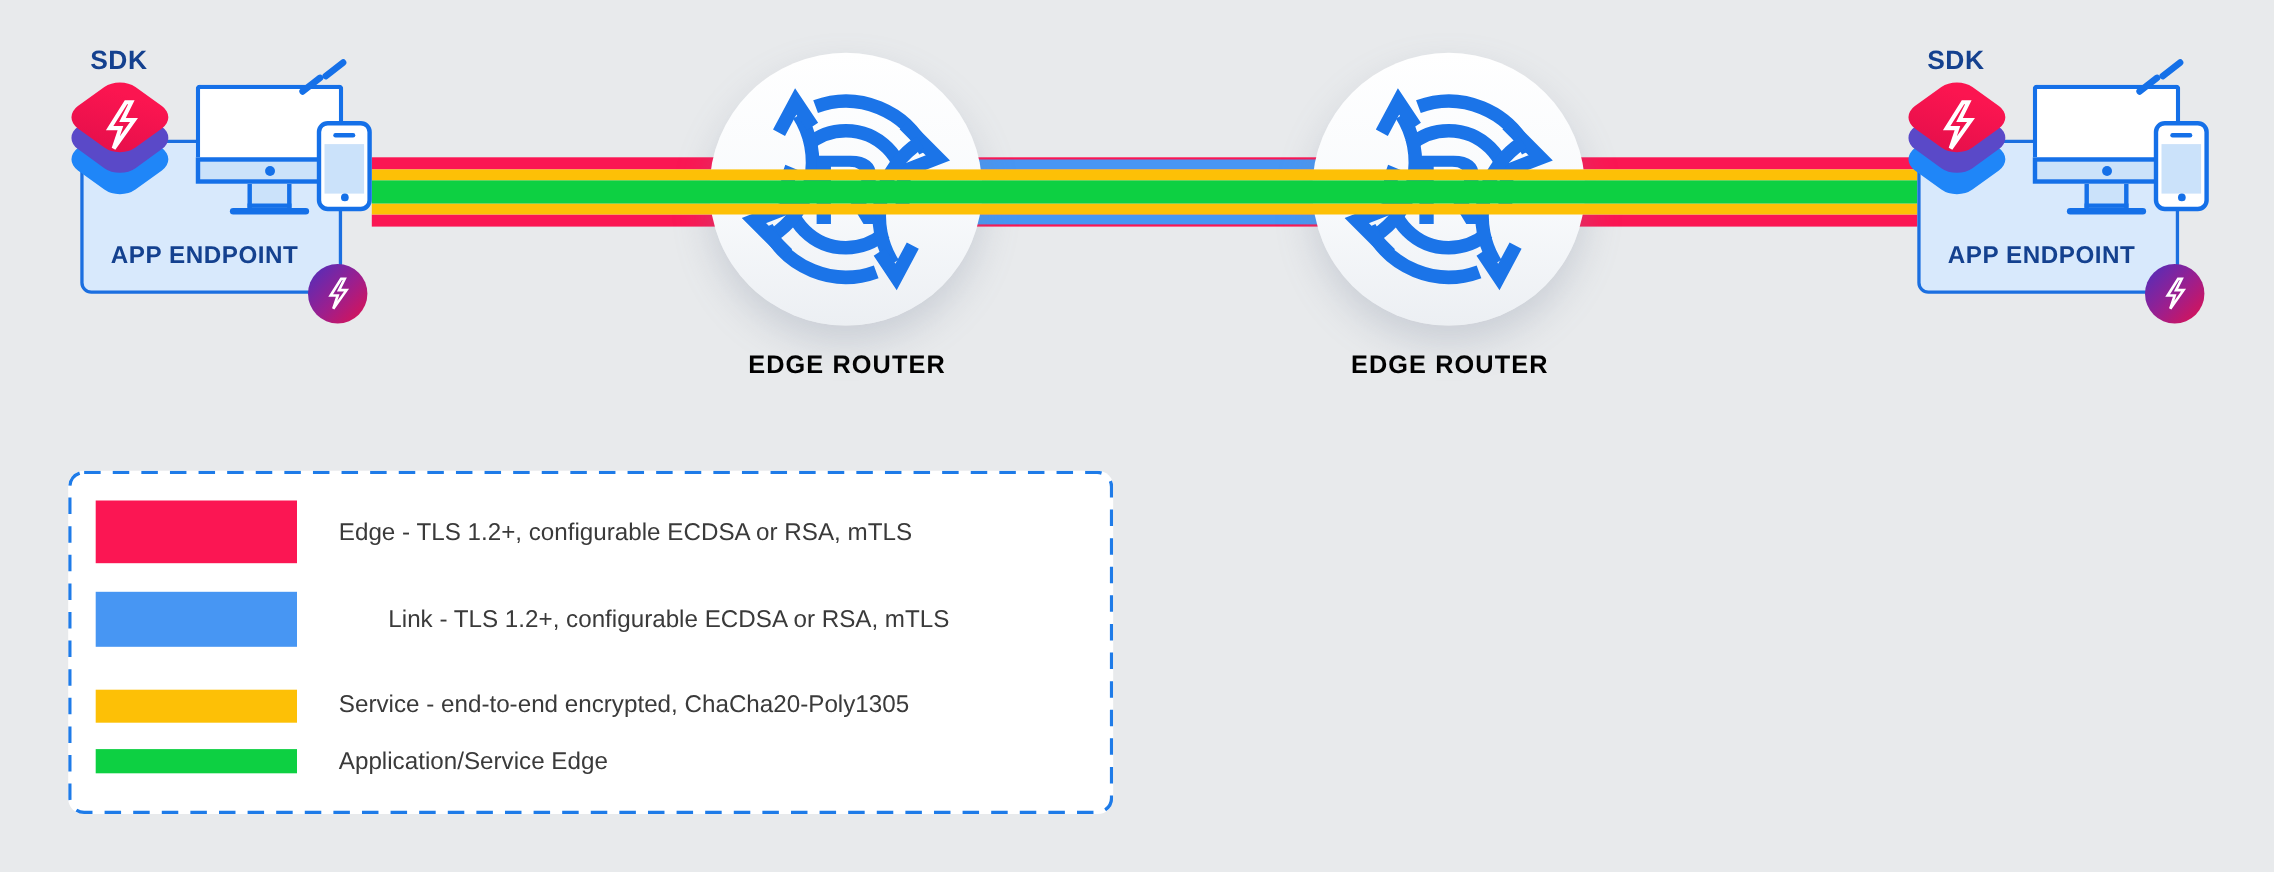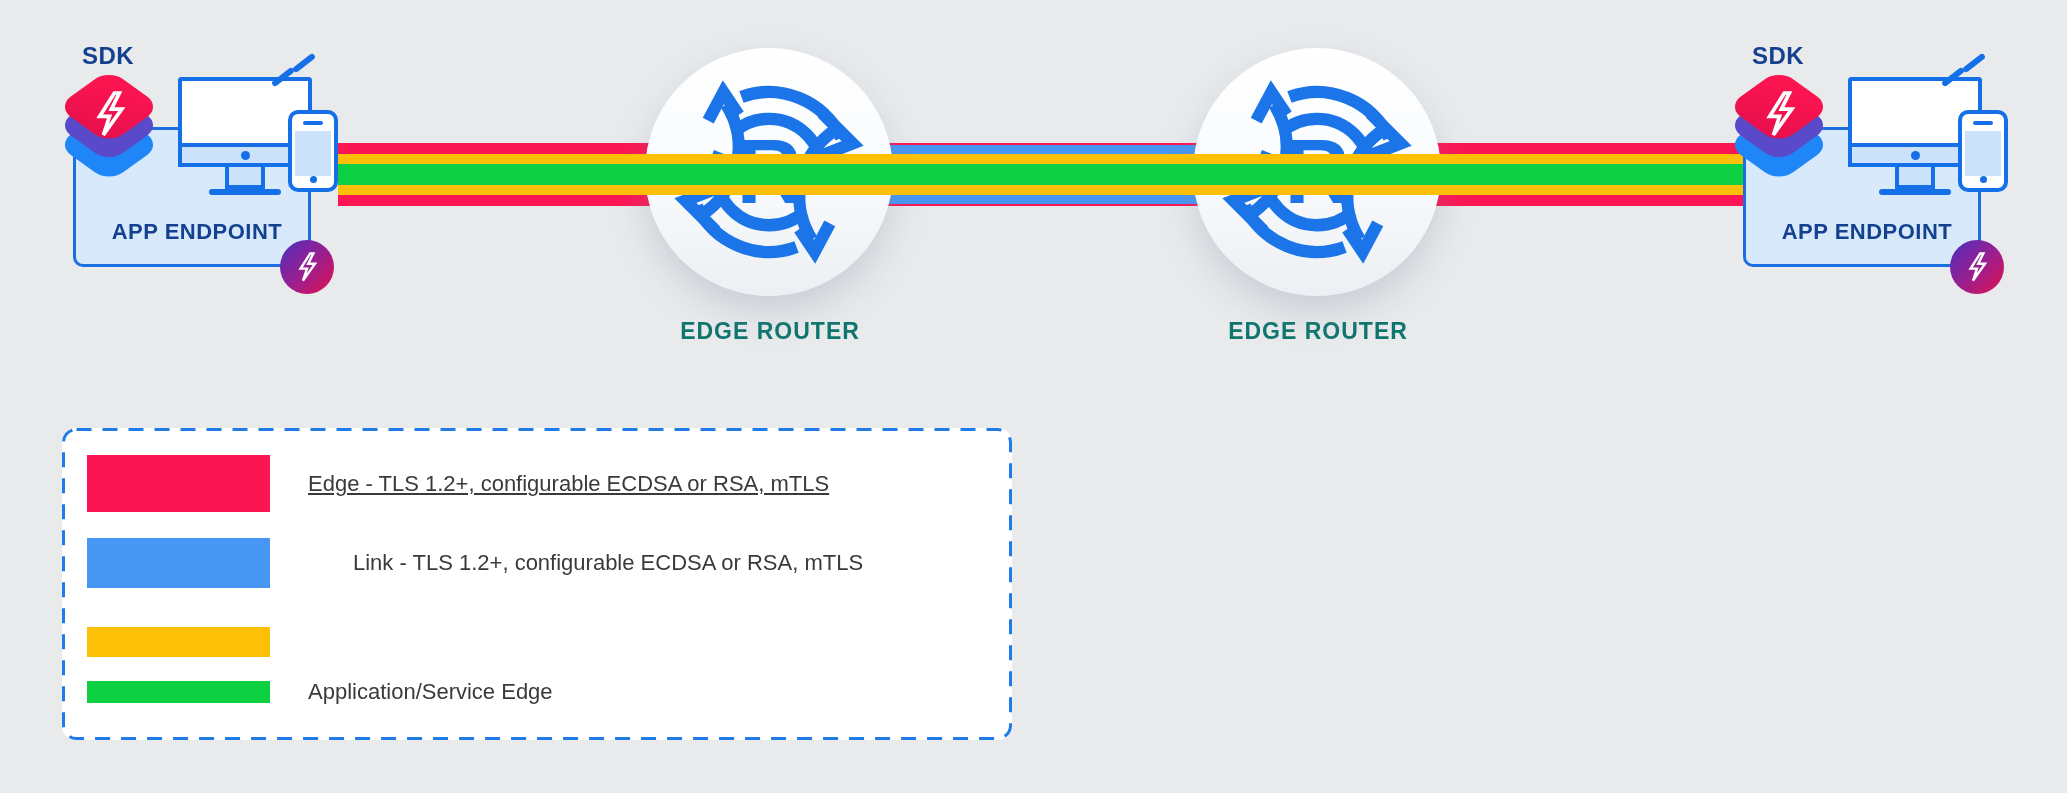--- a/index.html
+++ b/index.html
@@ -22,29 +22,29 @@
   .band.svc-b{left:338px;top:185px;width:1405px;height:10px;}
   .band.data{left:338px;top:164px;width:1405px;height:21px;}
 
   
   .router{position:absolute;top:48px;width:250px;text-align:center;z-index:3;}
   #router-left{left:645px;} #router-right{left:1193px;}
   .router-circle{position:relative;width:248px;height:248px;border-radius:50%;
     background:linear-gradient(180deg,#FFFFFF 0%,#F8FAFC 55%,#ECEFF3 100%);
     box-shadow:0 16px 34px rgba(125,138,158,0.28);}
   .router-icon{position:absolute;left:29px;top:29px;width:190px;height:190px;}
-  .router-label{margin-top:22px;font:700 23px "Liberation Sans",sans-serif;color:#0f766e;letter-spacing:1px;}
+  .router-label{margin-top:22px;font:700 23px "Liberation Sans",sans-serif;color:#000000;letter-spacing:1px;}
 
   
   .ep{position:absolute;top:40px;width:290px;height:270px;z-index:6;}
   #ep-left{left:58px;} #ep-right{left:1728px;}
   .sdk-label{position:absolute;left:24px;top:2px;font:700 24px "Liberation Sans",sans-serif;color:#14418F;letter-spacing:0.5px;}
   .ep-box{position:absolute;left:15px;top:87px;width:238px;height:140px;background:#D8E9FC;
     border:3px solid #1B6FE0;border-radius:10px;}
-  .ep-label{position:absolute;left:20px;top:179px;width:238px;text-align:center;
+  .ep-label{position:absolute;left:9px;top:179px;width:238px;text-align:center;
     font:700 22px "Liberation Sans",sans-serif;color:#14418F;letter-spacing:0.5px;z-index:2;}
   .monitor{position:absolute;left:120px;top:37px;width:134px;z-index:1;}
   .mon-screen{width:134px;height:66px;background:#FFFFFF;border:4px solid #1570E8;border-bottom:none;border-radius:4px 4px 0 0;}
   .mon-bezel{position:relative;width:134px;height:24px;background:#CBE2FA;border:4px solid #1570E8;}
   .mon-dot{position:absolute;left:50%;top:50%;width:9px;height:9px;margin:-4.5px;background:#1570E8;border-radius:50%;}
   .mon-stand{width:40px;height:22px;margin:0 auto;background:#CBE2FA;border:4px solid #1570E8;border-top:none;}
   .mon-base{width:72px;height:6px;margin:0 auto;background:#1570E8;border-radius:3px;}
   .slash{position:absolute;width:26px;height:6px;background:#1570E8;border-radius:3px;transform:rotate(-38deg);z-index:2;}
   .slash.s1{left:212px;top:34px;} .slash.s2{left:233px;top:20px;}
   .phone{position:absolute;left:230px;top:70px;width:50px;height:82px;background:#FFFFFF;
@@ -63,21 +63,21 @@
     display:flex;align-items:center;justify-content:center;}
   .badge svg{width:24px;height:32px;}
 
   
   .legend{position:absolute;left:62px;top:428px;width:950px;height:312px;background:#FFFFFF;border-radius:14px;z-index:5;}
   .legend-border{position:absolute;left:0;top:0;}
   .lg-swatch{position:absolute;left:25px;width:183px;}
   .sw1{top:27px;height:57px;} .sw2{top:110px;height:50px;}
   .sw3{top:199px;height:30px;} .sw4{top:253px;height:22px;}
   .lg-label{position:absolute;left:246px;font:400 22px "Liberation Sans",sans-serif;color:#3A3A3A;line-height:24px;}
-  .lb1{top:44px;text-decoration:underline;} .lb2{top:123px;margin-left:45px;} .lb3{top:200px;} .lb4{top:252px;}
+  .lb1{top:44px;} .lb2{top:123px;margin-left:45px;} .lb3{top:200px;} .lb4{top:252px;}
 </style>
 </head>
 <body>
 
 <div class="stage">
 
   <div class="band z1 edge-l" style="background: rgb(251, 22, 83);"></div>
   <div class="band z1 edge-l2" style="background: rgb(251, 22, 83);"></div>
   <div class="band z1 edge-mid" style="background: rgb(251, 22, 83);"></div>
   <div class="band z1 edge-mid2" style="background: rgb(251, 22, 83);"></div>
@@ -205,17 +205,18 @@
 
   <div class="legend">
     <svg class="legend-border" width="950" height="312">
       <rect x="1.5" y="1.5" width="947" height="309" rx="13" fill="none" stroke="#1E7BE8" stroke-width="3" stroke-dasharray="15 11"></rect>
     </svg>
     <div class="lg-swatch sw1" style="background: rgb(251, 22, 83);"></div>
     <div class="lg-label lb1">Edge - TLS 1.2+, configurable ECDSA or RSA, mTLS</div>
     <div class="lg-swatch sw2" style="background: rgb(71, 150, 243);"></div>
     <div class="lg-label lb2">Link - TLS 1.2+, configurable ECDSA or RSA, mTLS</div>
     <div class="lg-swatch sw3" style="background: rgb(253, 192, 6);"></div>
+    <div class="lg-label lb3">Service - end-to-end encrypted, ChaCha20-Poly1305</div>
     <div class="lg-swatch sw4" style="background: rgb(13, 208, 66);"></div>
     <div class="lg-label lb4">Application/Service Edge</div>
   </div>
 
 </div>
 
 </body></html>

